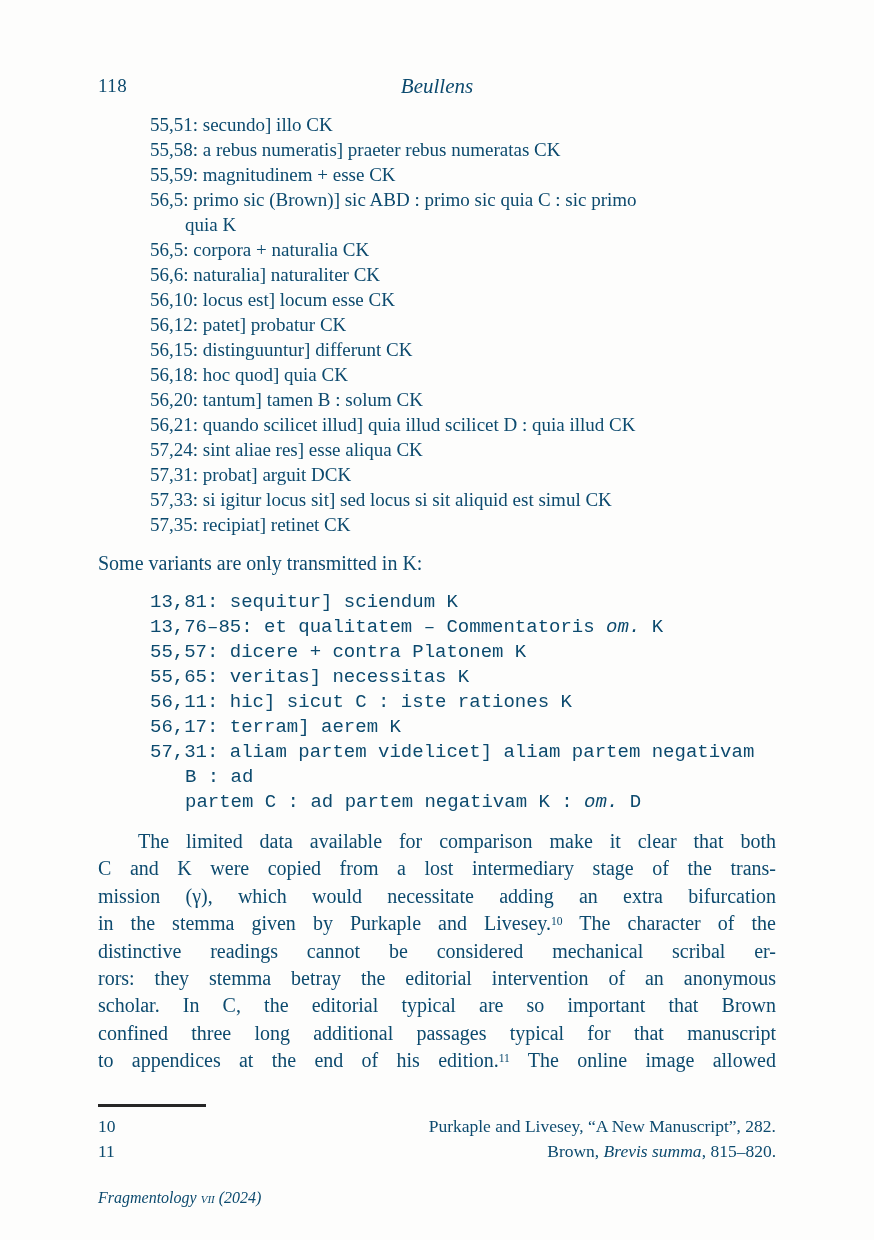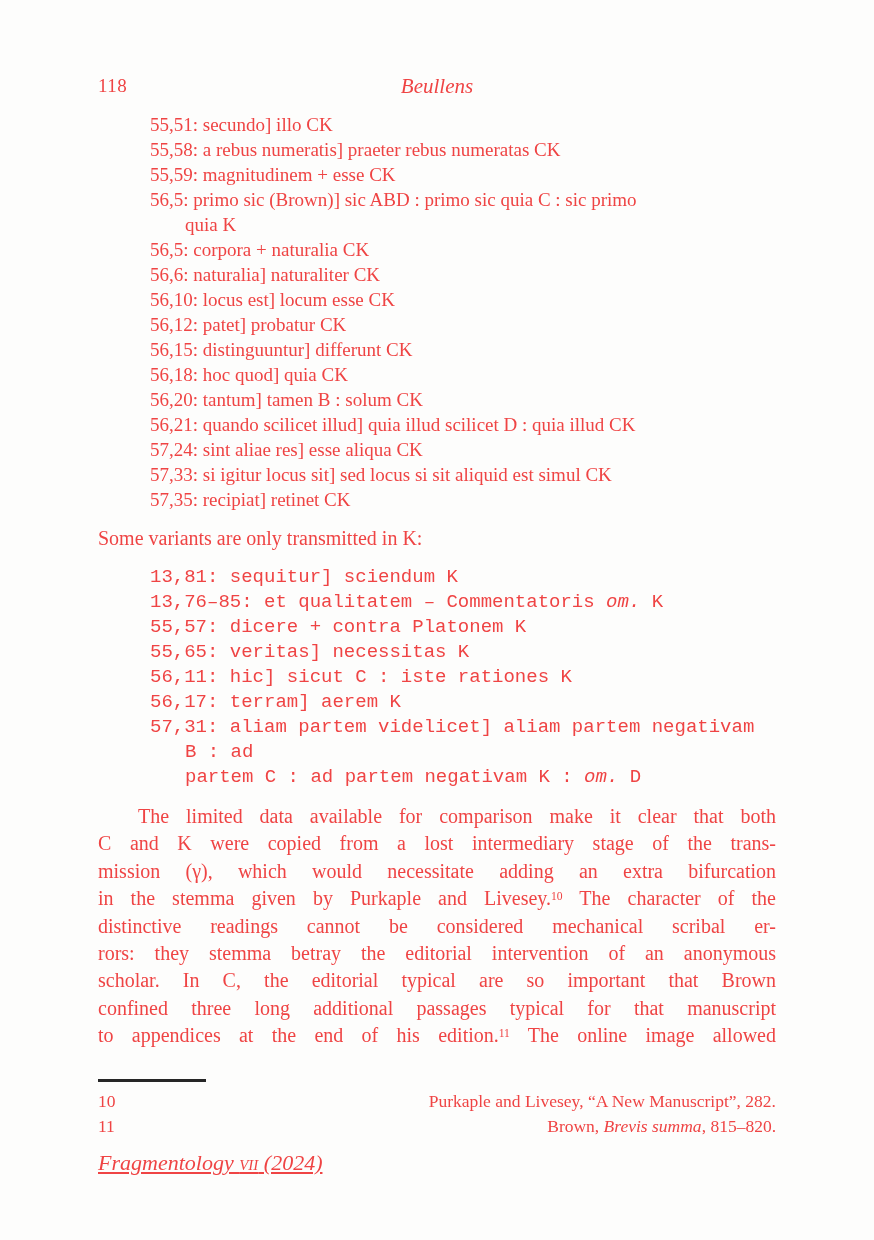--- a/index.html
+++ b/index.html
@@ -1,39 +1,39 @@
 <!DOCTYPE html>
 <html><head>
 <meta charset="utf-8">
 <style>
   html,body{margin:0;padding:0;background:#ffffff;}
   .page{
     width:874px;height:1240px;box-sizing:border-box;position:relative;
-    background:#fdfdfc;color:#ef4444;
+    background:#fdfdfc;color:#0c4a6e;
     font-family:"Liberation Serif", serif;
     padding:73px 98px 0 98px;
     overflow:hidden;
   }
   .header{position:relative;height:26px;line-height:26px;}
   .pagenum{position:absolute;left:0;top:0;font-size:19px;letter-spacing:0.5px;}
   .title{text-align:center;font-style:italic;font-size:21px;}
   .vlist{margin:13px 0 0 52px;font-size:19px;line-height:25px;}
   .vlist2{margin-top:14px;font-family:Liberation Mono, monospace;}
   .vitem{padding-left:35px;text-indent:-35px;}
   .intro{margin-top:13px;font-size:20px;line-height:26px;}
   .bodypara{margin-top:13px;font-size:20px;line-height:27.4px;}
   .pline{text-align:justify;text-align-last:justify;}
   .pline.indent{text-indent:40px;}
   .sup{font-size:0.58em;position:relative;top:-0.48em;line-height:0;}
   .fnrule{margin-top:29px;width:108px;height:3px;background:#262626;}
   .footnotes{margin-top:7px;font-size:17.5px;line-height:25px;}
   .fn{display:flex;}
   .fn-num{width:42px;flex:0 0 42px;}
   .fn-text{flex:1;text-align:right;}
-  .footer{margin-top:13px;font-size:22px;line-height:22px;font-style:italic;text-decoration:underline;}
+  .footer{margin-top:23px;font-size:16px;line-height:22px;font-style:italic;}
   .sc{font-variant:small-caps;}
 </style>
 </head>
 <body>
 
 <div class="page">
 
   <div class="header">
     <span class="pagenum">118</span>
     <div class="title">Beullens</div>
@@ -46,20 +46,21 @@
       <div class="vitem"><span>56,5: primo sic (Brown)] sic ABD : primo sic quia C : sic primo</span><br><span>quia K</span></div>
       <div class="vitem"><span>56,5: corpora + naturalia CK</span></div>
       <div class="vitem"><span>56,6: naturalia] naturaliter CK</span></div>
       <div class="vitem"><span>56,10: locus est] locum esse CK</span></div>
       <div class="vitem"><span>56,12: patet] probatur CK</span></div>
       <div class="vitem"><span>56,15: distinguuntur] differunt CK</span></div>
       <div class="vitem"><span>56,18: hoc quod] quia CK</span></div>
       <div class="vitem"><span>56,20: tantum] tamen B : solum CK</span></div>
       <div class="vitem"><span>56,21: quando scilicet illud] quia illud scilicet D : quia illud CK</span></div>
       <div class="vitem"><span>57,24: sint aliae res] esse aliqua CK</span></div>
+      <div class="vitem"><span>57,31: probat] arguit DCK</span></div>
       <div class="vitem"><span>57,33: si igitur locus sit] sed locus si sit aliquid est simul CK</span></div>
       <div class="vitem"><span>57,35: recipiat] retinet CK</span></div>
     </div>
 
   <div class="intro">Some variants are only transmitted in K:</div>
 
   <div class="vlist vlist2">
       <div class="vitem"><span>13,81: sequitur] sciendum K</span></div>
       <div class="vitem"><span>13,76–85: et qualitatem – Commentatoris </span><span style="font-style: italic;">om.</span><span> K</span></div>
       <div class="vitem"><span>55,57: dicere + contra Platonem K</span></div>

